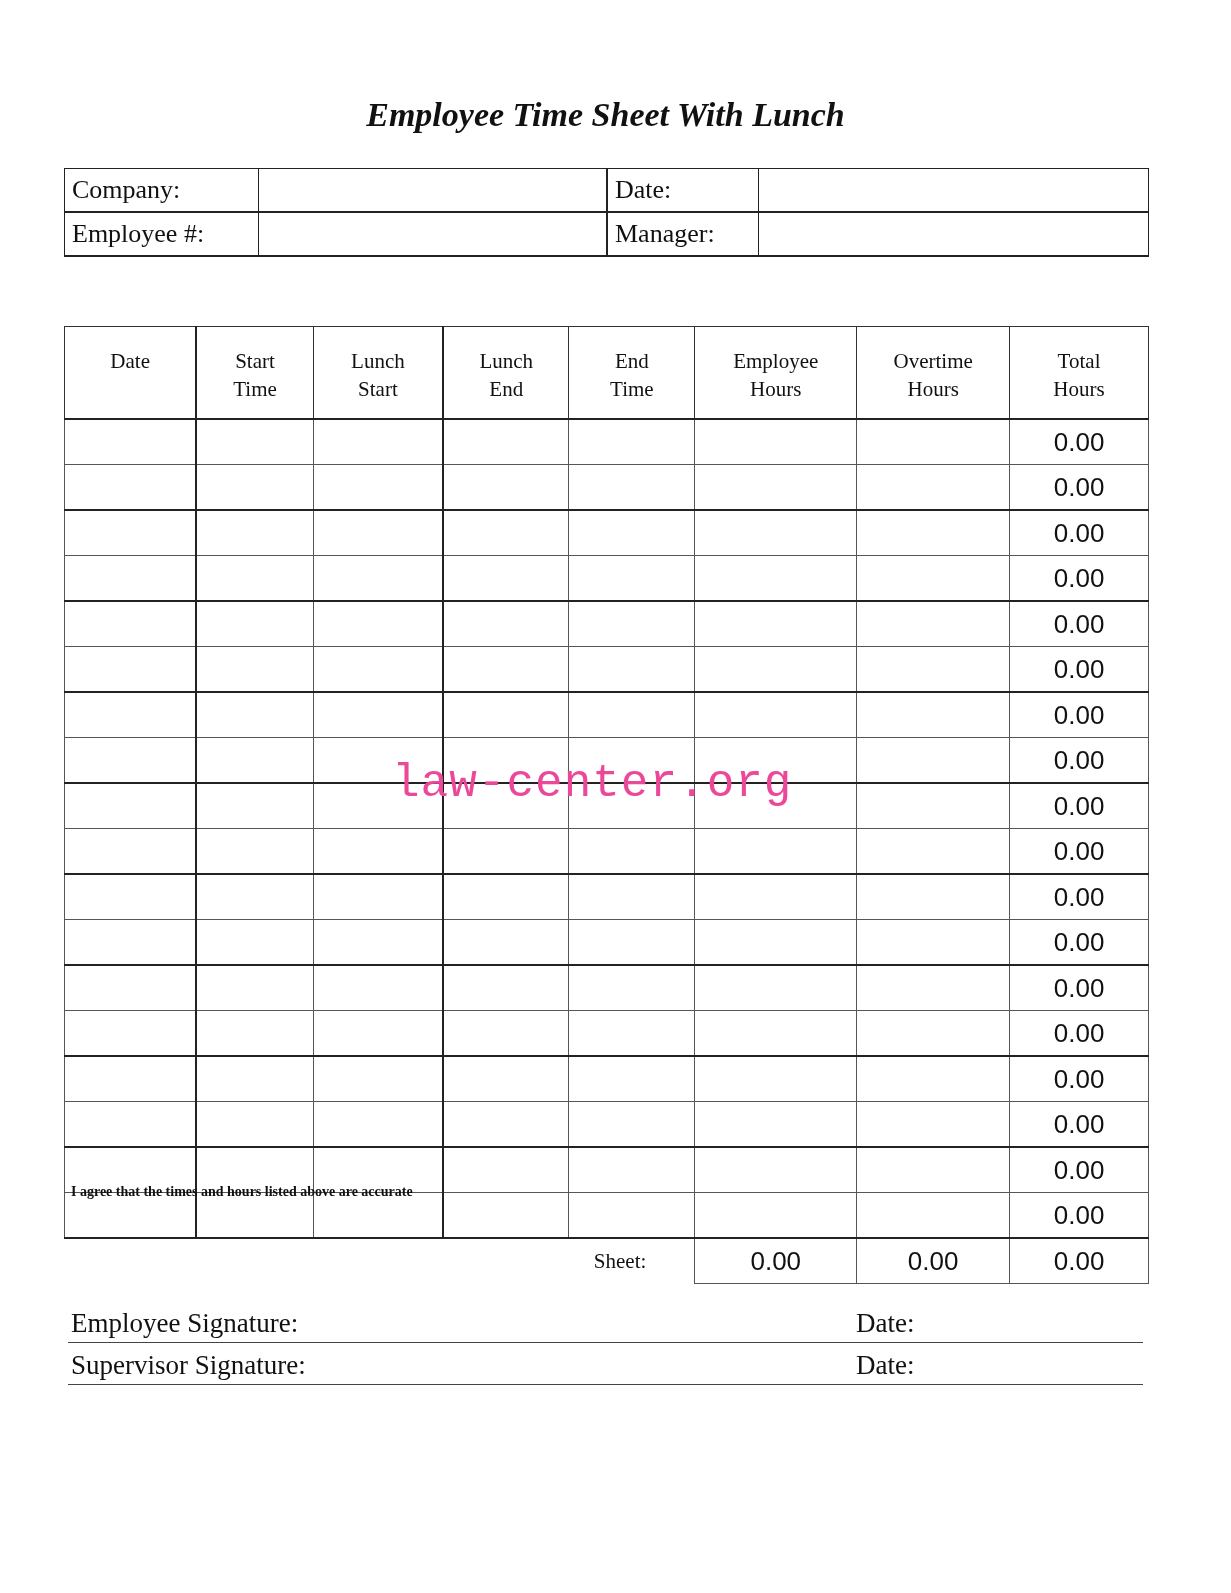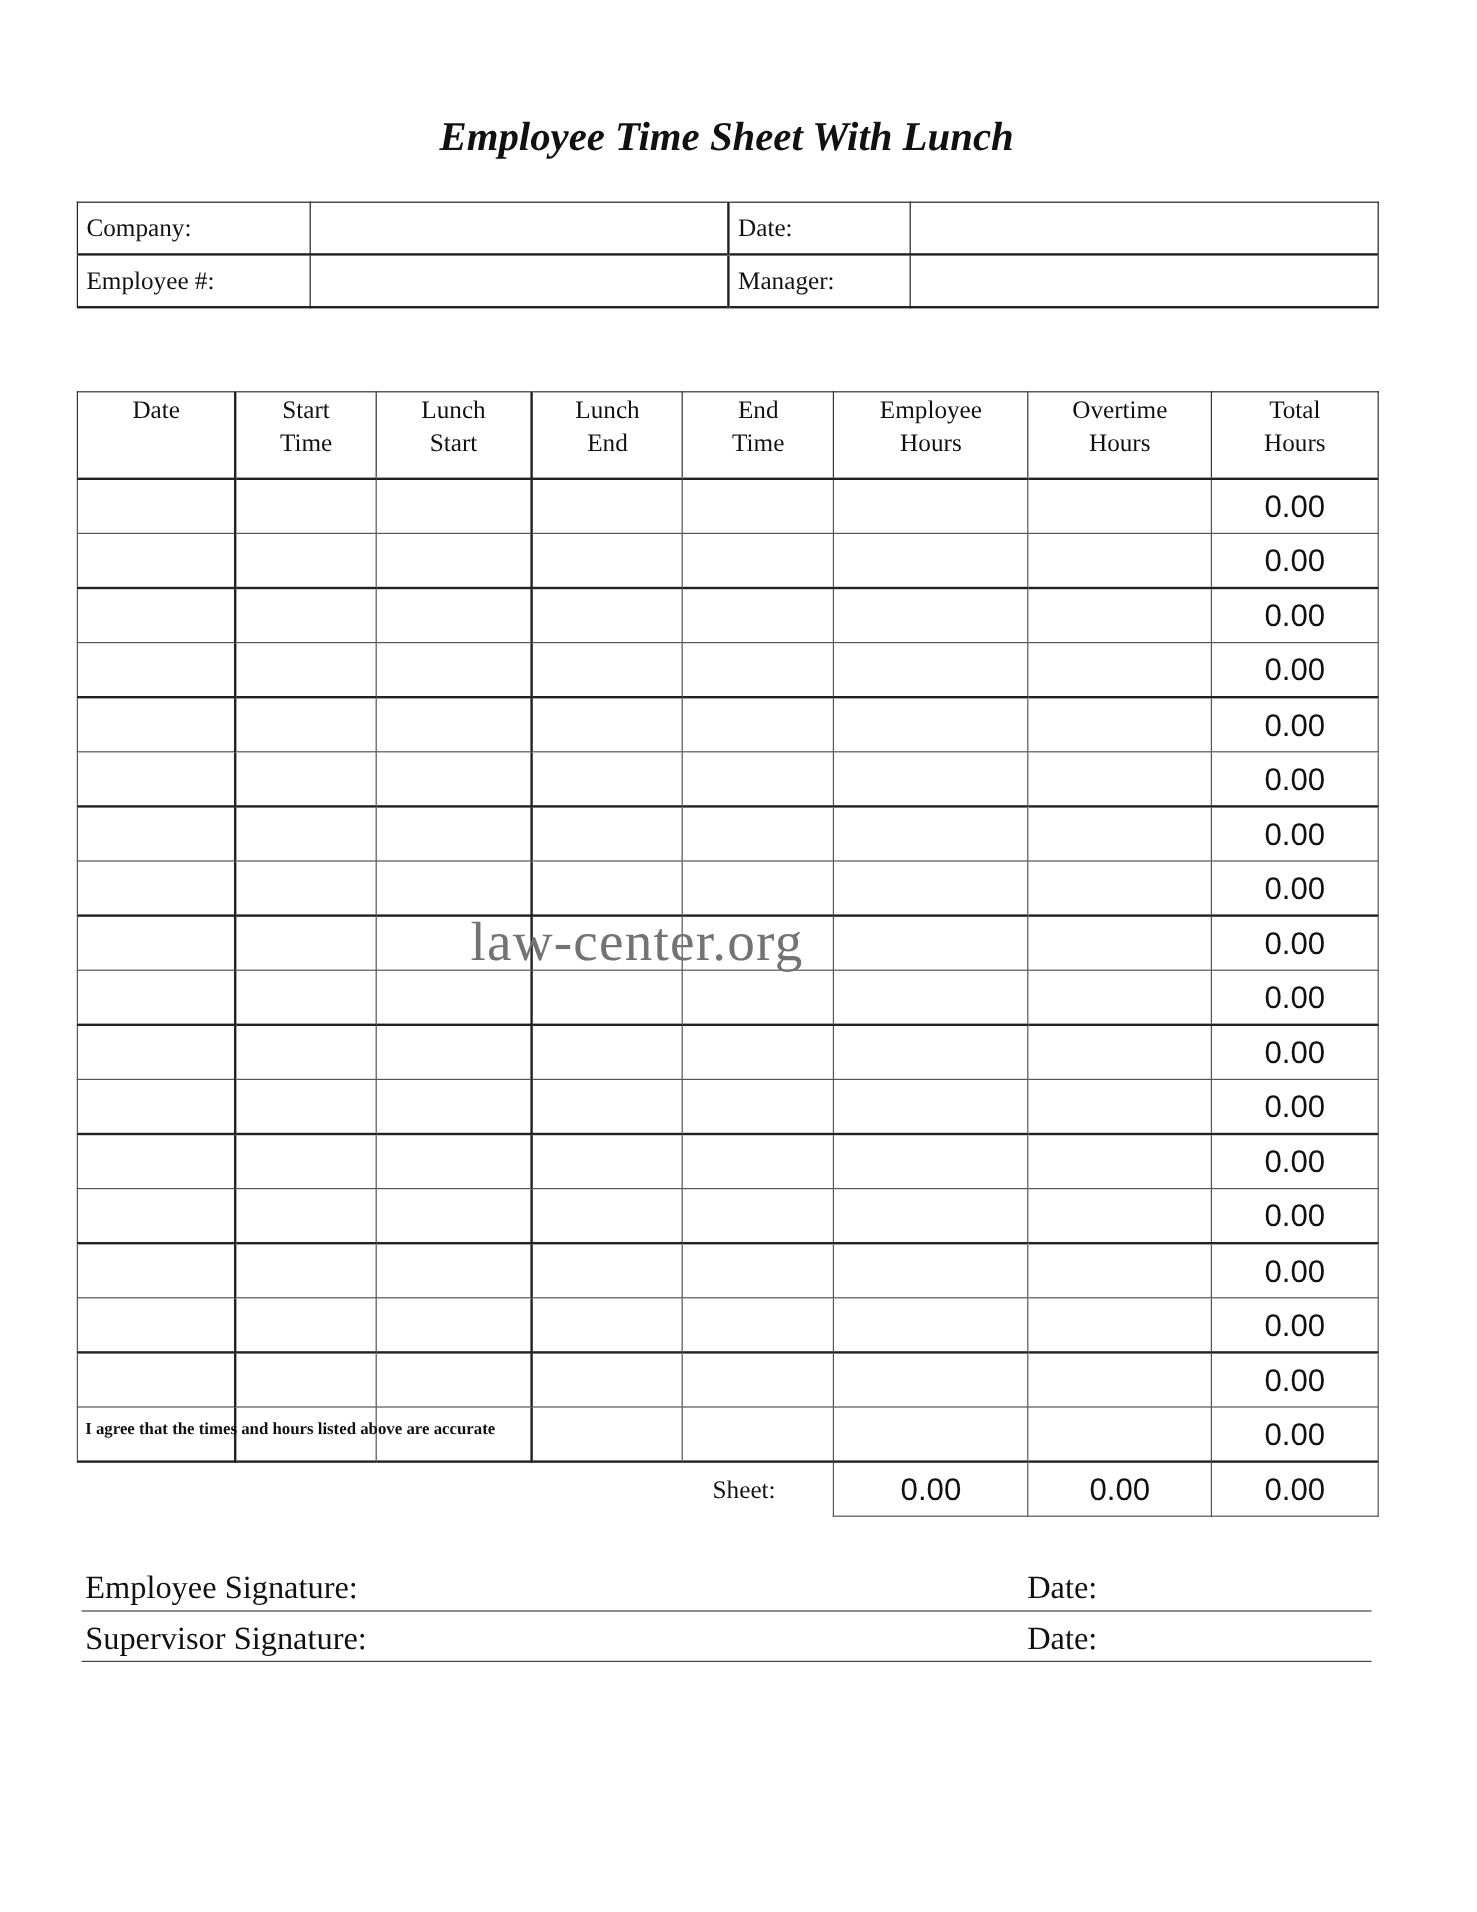--- a/index.html
+++ b/index.html
@@ -1,33 +1,33 @@
 <!DOCTYPE html>
 <html><head>
 <meta charset="utf-8">
 <style>
   html, body { margin: 0; padding: 0; background: #ffffff; }
   body { width: 1231px; height: 1593px; position: relative; font-family: "Liberation Serif", "DejaVu Serif", serif; color: #111; }
   .title { position: absolute; left: 0; width: 1211px; top: 96px; text-align: center; font-size: 34px; font-weight: bold; font-style: italic; letter-spacing: 0px; }
   table { border-collapse: collapse; position: absolute; }
   .info { left: 64px; top: 168px; width: 1085px; }
-  .info td { height: 42px; border: 1px solid #222; font-size: 21px; padding: 0 7px; vertical-align: middle; }
+  .info td { height: 42px; border: 1px solid #222; font-size: 26px; padding: 0 7px; vertical-align: middle; }
   .info td.lbl { white-space: nowrap; }
   .info tr { border-bottom: 2px solid #222; }
   .info td.c1 { width: 179px; }
   .info td.c2 { width: 333px; border-right: 2px solid #222; }
   .info td.c3 { width: 136px; }
   .grid { left: 64px; top: 326px; width: 1085px; }
-  .grid th { font-weight: normal; font-size: 21px; line-height: 28px; height: 70px; vertical-align: top; padding-top: 0; border: 1px solid #333; border-bottom: 2px solid #222; }
+  .grid th { font-weight: normal; font-size: 21px; line-height: 28px; height: 70px; vertical-align: top; padding-top: 20px; border: 1px solid #333; border-bottom: 2px solid #222; }
   .grid td { height: 42px; border: 1px solid #555; font-size: 26px; font-family: "Liberation Sans", "DejaVu Sans", sans-serif; text-align: center; vertical-align: middle; }
   .grid tr.pair td { border-bottom: 2px solid #222; }
   .grid .thick-r { border-right: 2px solid #222; }
   .grid td.totlabel { border: none; text-align: right; font-family: "Liberation Serif", "DejaVu Serif", serif; font-size: 21px; padding-right: 48px; }
   .grid tr.last td.body { border-bottom: 2px solid #222; }
-  .watermark { position: absolute; left: 392px; top: 758px; font-family: Liberation Serif, serif; font-size: 46px; color: #737373; letter-spacing: 1px; pointer-events: none; }
+  .watermark { position: absolute; left: 392px; top: 758px; font-family: Liberation Mono, monospace; font-size: 46px; color: #ec4899; letter-spacing: 1px; pointer-events: none; }
   .agree { position: absolute; left: 71px; top: 1184px; font-size: 14px; font-weight: bold; }
   .sig { position: absolute; left: 68px; width: 1075px; height: 34px; border-bottom: 1.5px solid #444; font-size: 27px; }
   .sig .lbl { position: absolute; left: 3px; top: 0; }
   .sig .date { position: absolute; left: 788px; top: 0; }
 </style>
 </head>
 <body>
 
 <div class="title">Employee Time Sheet With Lunch</div>
 

